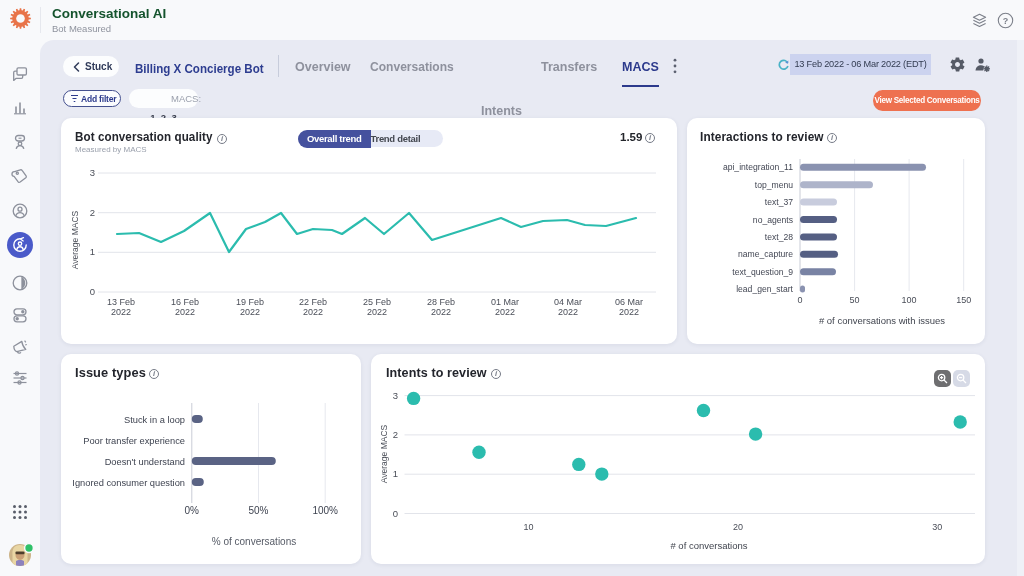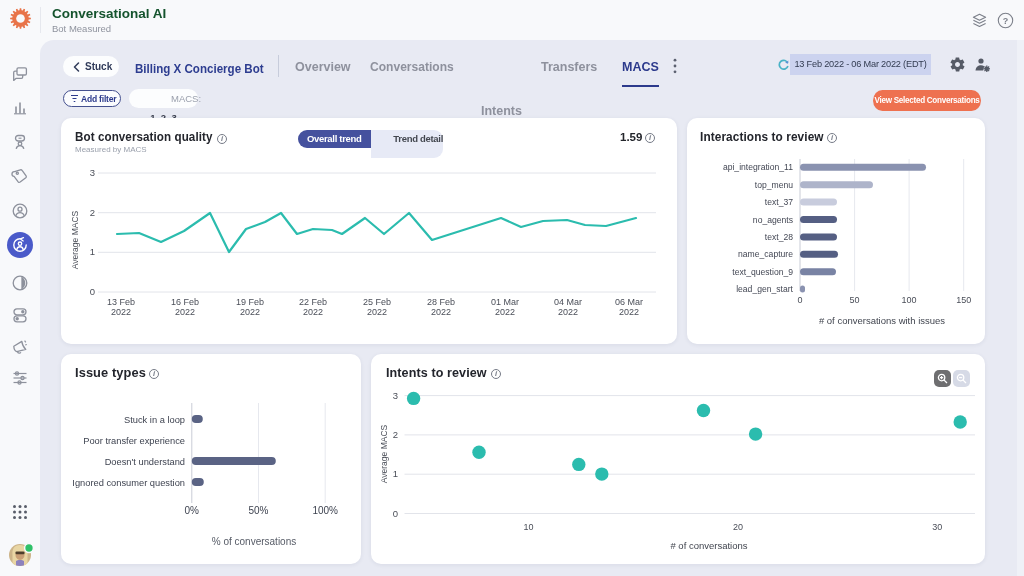--- a/index.html
+++ b/index.html
@@ -189,21 +189,21 @@
 
 <div class="abs" style="left:129px;top:89px;width:69px;height:19px;background:#fcfdfe;border-radius:10px;font-size:9.5px;line-height:19px;text-align:center;"><span style="color:#9ba0ad;margin-left:42px;">MACS:</span><span style="color:#3c4150;font-weight:bold;"> 1, 2, 3</span></div>
 
 <div class="abs" style="left:867px;top:90px;width:120px;height:21px;background:#ee7150;border-radius:11px;color:#ffffff;font-size:9px;font-weight:bold;line-height:21px;text-align:center;letter-spacing:-0.3px;white-space:nowrap;transform:scaleX(0.9);transform-origin:center;">View Selected Conversations</div>
 
 <div class="card" style="left:61px;top:118px;width:616px;height:226px;"></div>
 <div class="abs ctitle" style="left:75px;top:129px;transform:scaleX(0.86);transform-origin:left;">Bot conversation quality</div>
 <div class="abs info" style="left:217px;top:134px;">i</div>
 <div class="abs" style="left:75px;top:145px;font-size:8px;color:#9aa0ac;">Measured by MACS</div>
 <div class="abs" style="left:298px;top:130px;width:72.5px;height:18px;background:#45519e;border-radius:9px 0 0 9px;color:#fff;font-size:9.5px;font-weight:bold;line-height:17px;text-align:center;letter-spacing:-0.3px;">Overall trend</div>
-<div class="abs" style="left:370.5px;top:130px;width:72.5px;height:28px;background:#e7eaf6;border-radius:0 9px 9px 0;color:#43474f;font-size:9.5px;font-weight:bold;line-height:17px;text-align:right;letter-spacing:-0.3px;">Trend detail</div>
+<div class="abs" style="left:370.5px;top:130px;width:72.5px;height:17px;background:#e7eaf6;border-radius:0 9px 9px 0;color:#43474f;font-size:9.5px;font-weight:bold;line-height:17px;text-align:left;letter-spacing:-0.3px;">Trend detail</div>
 <div class="abs" style="left:620px;top:131px;font-size:11.5px;font-weight:bold;color:#23252b;">1.59</div>
 <div class="abs info" style="left:645px;top:133px;">i</div>
 <svg class="abs" style="left:61px;top:118px;" width="616" height="226" viewBox="0 0 616 226">
   <g stroke="#e2e4ea" stroke-width="1">
     <line x1="37" y1="55" x2="595" y2="55"></line>
     <line x1="37" y1="94.7" x2="595" y2="94.7"></line>
     <line x1="37" y1="134.3" x2="595" y2="134.3"></line>
     <line x1="37" y1="174" x2="595" y2="174"></line>
   </g>
   <g font-size="9.5" fill="#4a4e58" text-anchor="end">

